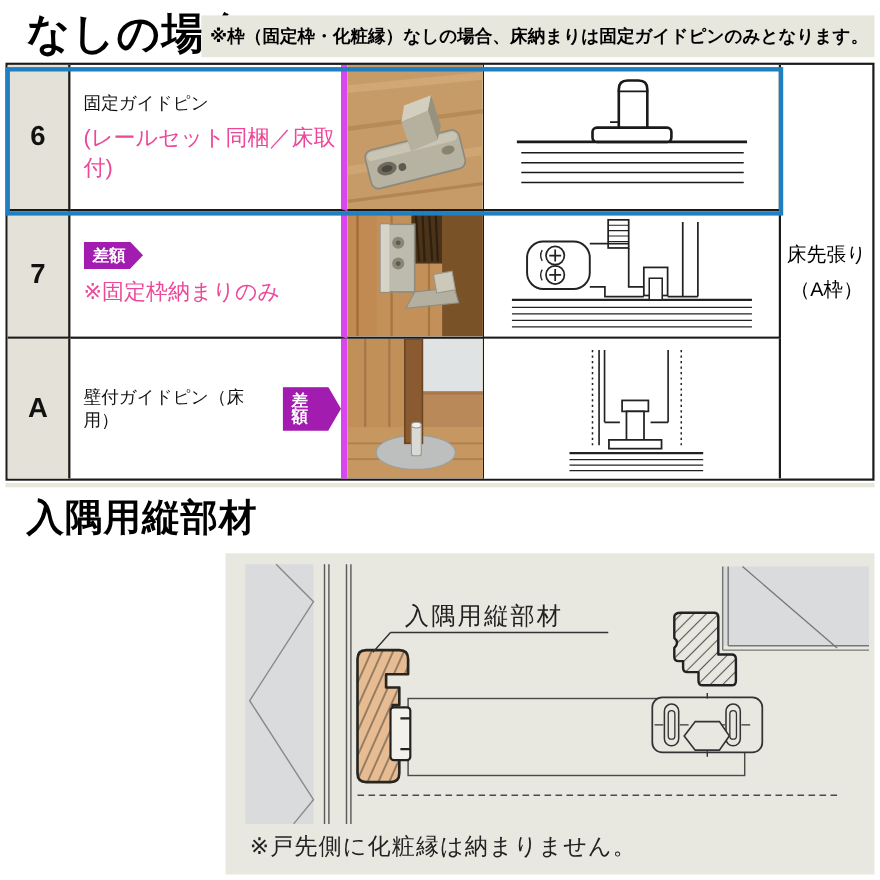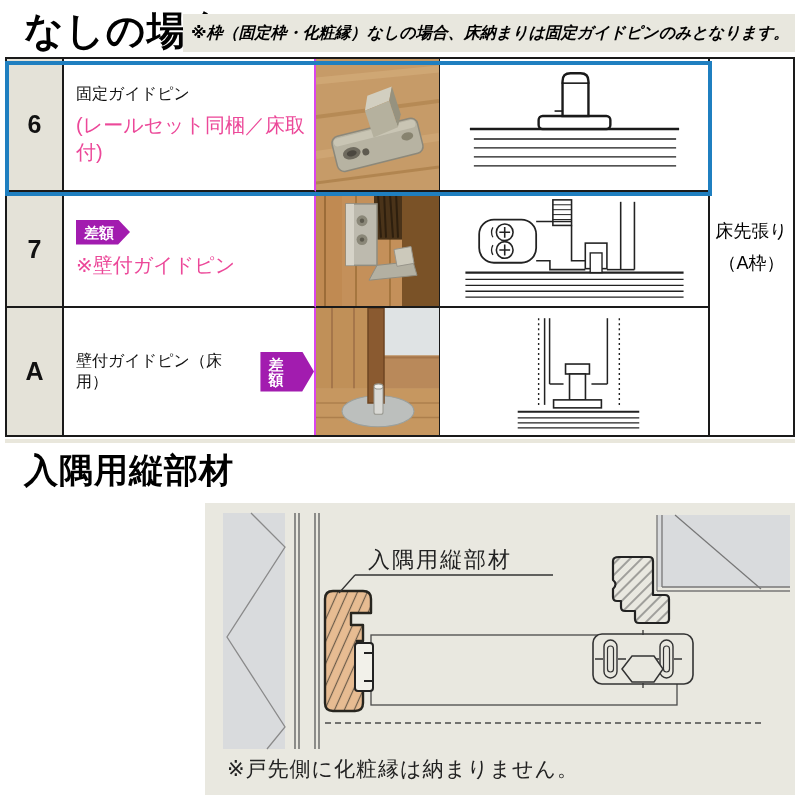--- a/index.html
+++ b/index.html
@@ -4,31 +4,31 @@
 <style>
   html,body{margin:0;padding:0;background:#ffffff;}
   .page{position:relative;width:800px;height:800px;background:#fff;overflow:hidden;
         font-family:"Liberation Sans","DejaVu Sans",sans-serif;color:#1a1a1a;}
 
   
   .h1-title{position:absolute;left:24px;top:4px;font-size:39px;font-weight:900;
             letter-spacing:1px;color:#000;}
   .note-box{position:absolute;left:183px;top:14px;width:612px;height:38px;
             background:#e8e7de;display:flex;align-items:center;padding-left:8px;
-            box-sizing:border-box;font-size:16px;font-weight:600;color:#000;white-space:nowrap;font-style:italic;}
+            box-sizing:border-box;font-size:16px;font-weight:600;color:#000;white-space:nowrap;}
 
   
   .hw-table{position:absolute;left:5px;top:57px;width:790px;height:380px;box-sizing:border-box;
             border:2px solid #1a1a1a;display:grid;
             grid-template-columns:57px 252px 124px 270px 83px;
             grid-template-rows:133px 116px 127px;background:#fff;}
   .cell{box-sizing:border-box;position:relative;overflow:hidden;}
   .c-num{background:#e4e2d8;border-right:2px solid #1a1a1a;display:flex;align-items:center;
          justify-content:center;font-size:25px;font-weight:bold;color:#111;}
-  .c-label{border-right:2px solid #d946ef;display:flex;flex-direction:column;
+  .c-label{border-right:6px solid #d946ef;display:flex;flex-direction:column;
            justify-content:center;padding-left:12px;}
   .c-photo{border-right:1px solid #1a1a1a;}
   .c-diagram{border-right:2px solid #1a1a1a;display:flex;align-items:center;justify-content:center;background:#fff;}
   .rb{border-bottom:2px solid #1a1a1a;}
   .c-side{grid-column:5;grid-row:1 / 4;display:flex;flex-direction:column;align-items:center;
           justify-content:center;gap:8px;font-size:18px;color:#000;}
   .lbl-line1{display:flex;align-items:center;gap:9px;font-size:16px;color:#111;}
   .lbl-line2{font-size:20px;color:#ec4899;margin-top:7px;}
   .badge{display:inline-block;background:#a21caf;color:#fff;font-weight:bold;font-size:15px;
          line-height:1;padding:5px 16px 5px 8px;
@@ -97,21 +97,21 @@
           <line x1="115" y1="52" x2="123" y2="52" stroke-width="1.6"></line>
         </g>
       </svg>
     </div>
 
     <div class="cell c-num rb">7</div>
     <div class="cell c-label rb">
       <div class="lbl-line1">
         <span class="badge">差額</span>
       </div>
-      <div class="lbl-line2">※壁付ガイドピン</div>
+      <div class="lbl-line2">※固定枠納まりのみ</div>
     </div>
     <div class="cell c-photo rb">
       <svg class="photo-svg" viewBox="0 0 123 115" preserveAspectRatio="none">
         <rect width="123" height="115" fill="#b07b42"></rect>
         <rect x="0" y="0" width="26" height="115" fill="#c08a52"></rect>
         <line x1="9" y1="0" x2="9" y2="115" stroke="#9c6c38" stroke-width="2"></line>
         <rect x="26" y="0" width="60" height="115" fill="#c4905a"></rect>
         <line x1="40" y1="0" x2="40" y2="115" stroke="#a5763f" stroke-width="2"></line>
         <line x1="74" y1="0" x2="74" y2="115" stroke="#a5763f" stroke-width="2"></line>
         <rect x="86" y="0" width="37" height="115" fill="#7a5227"></rect>

